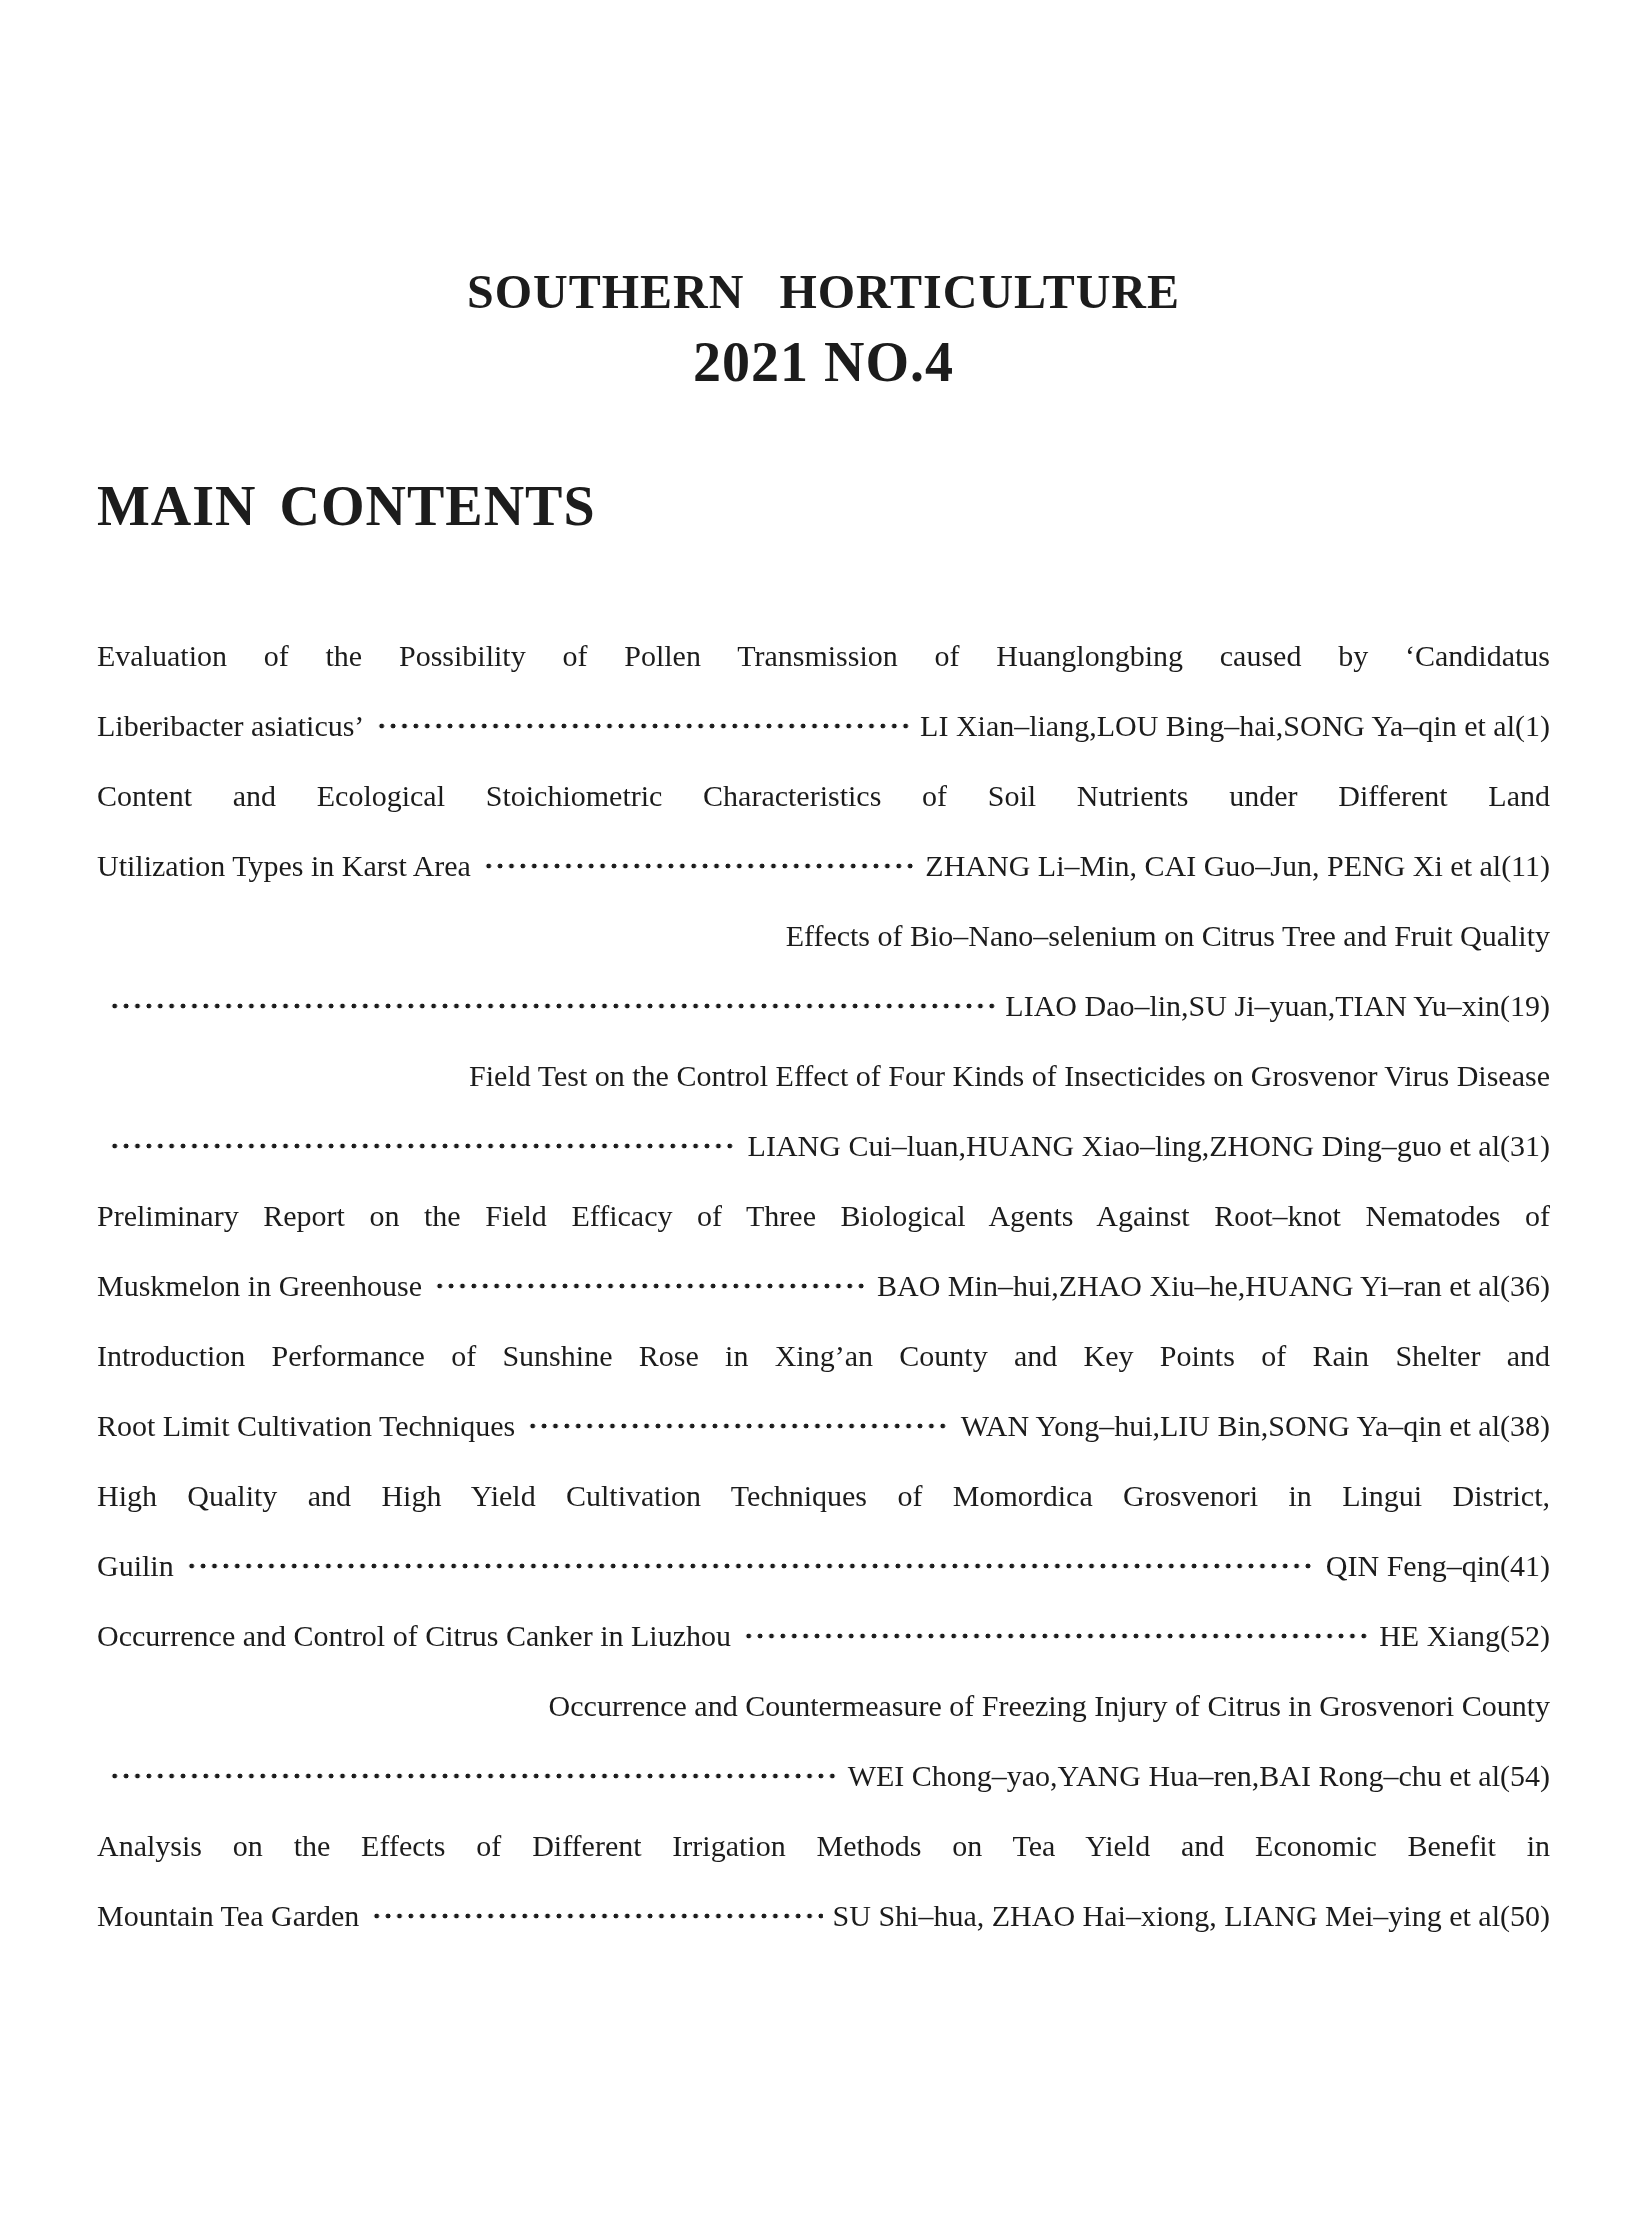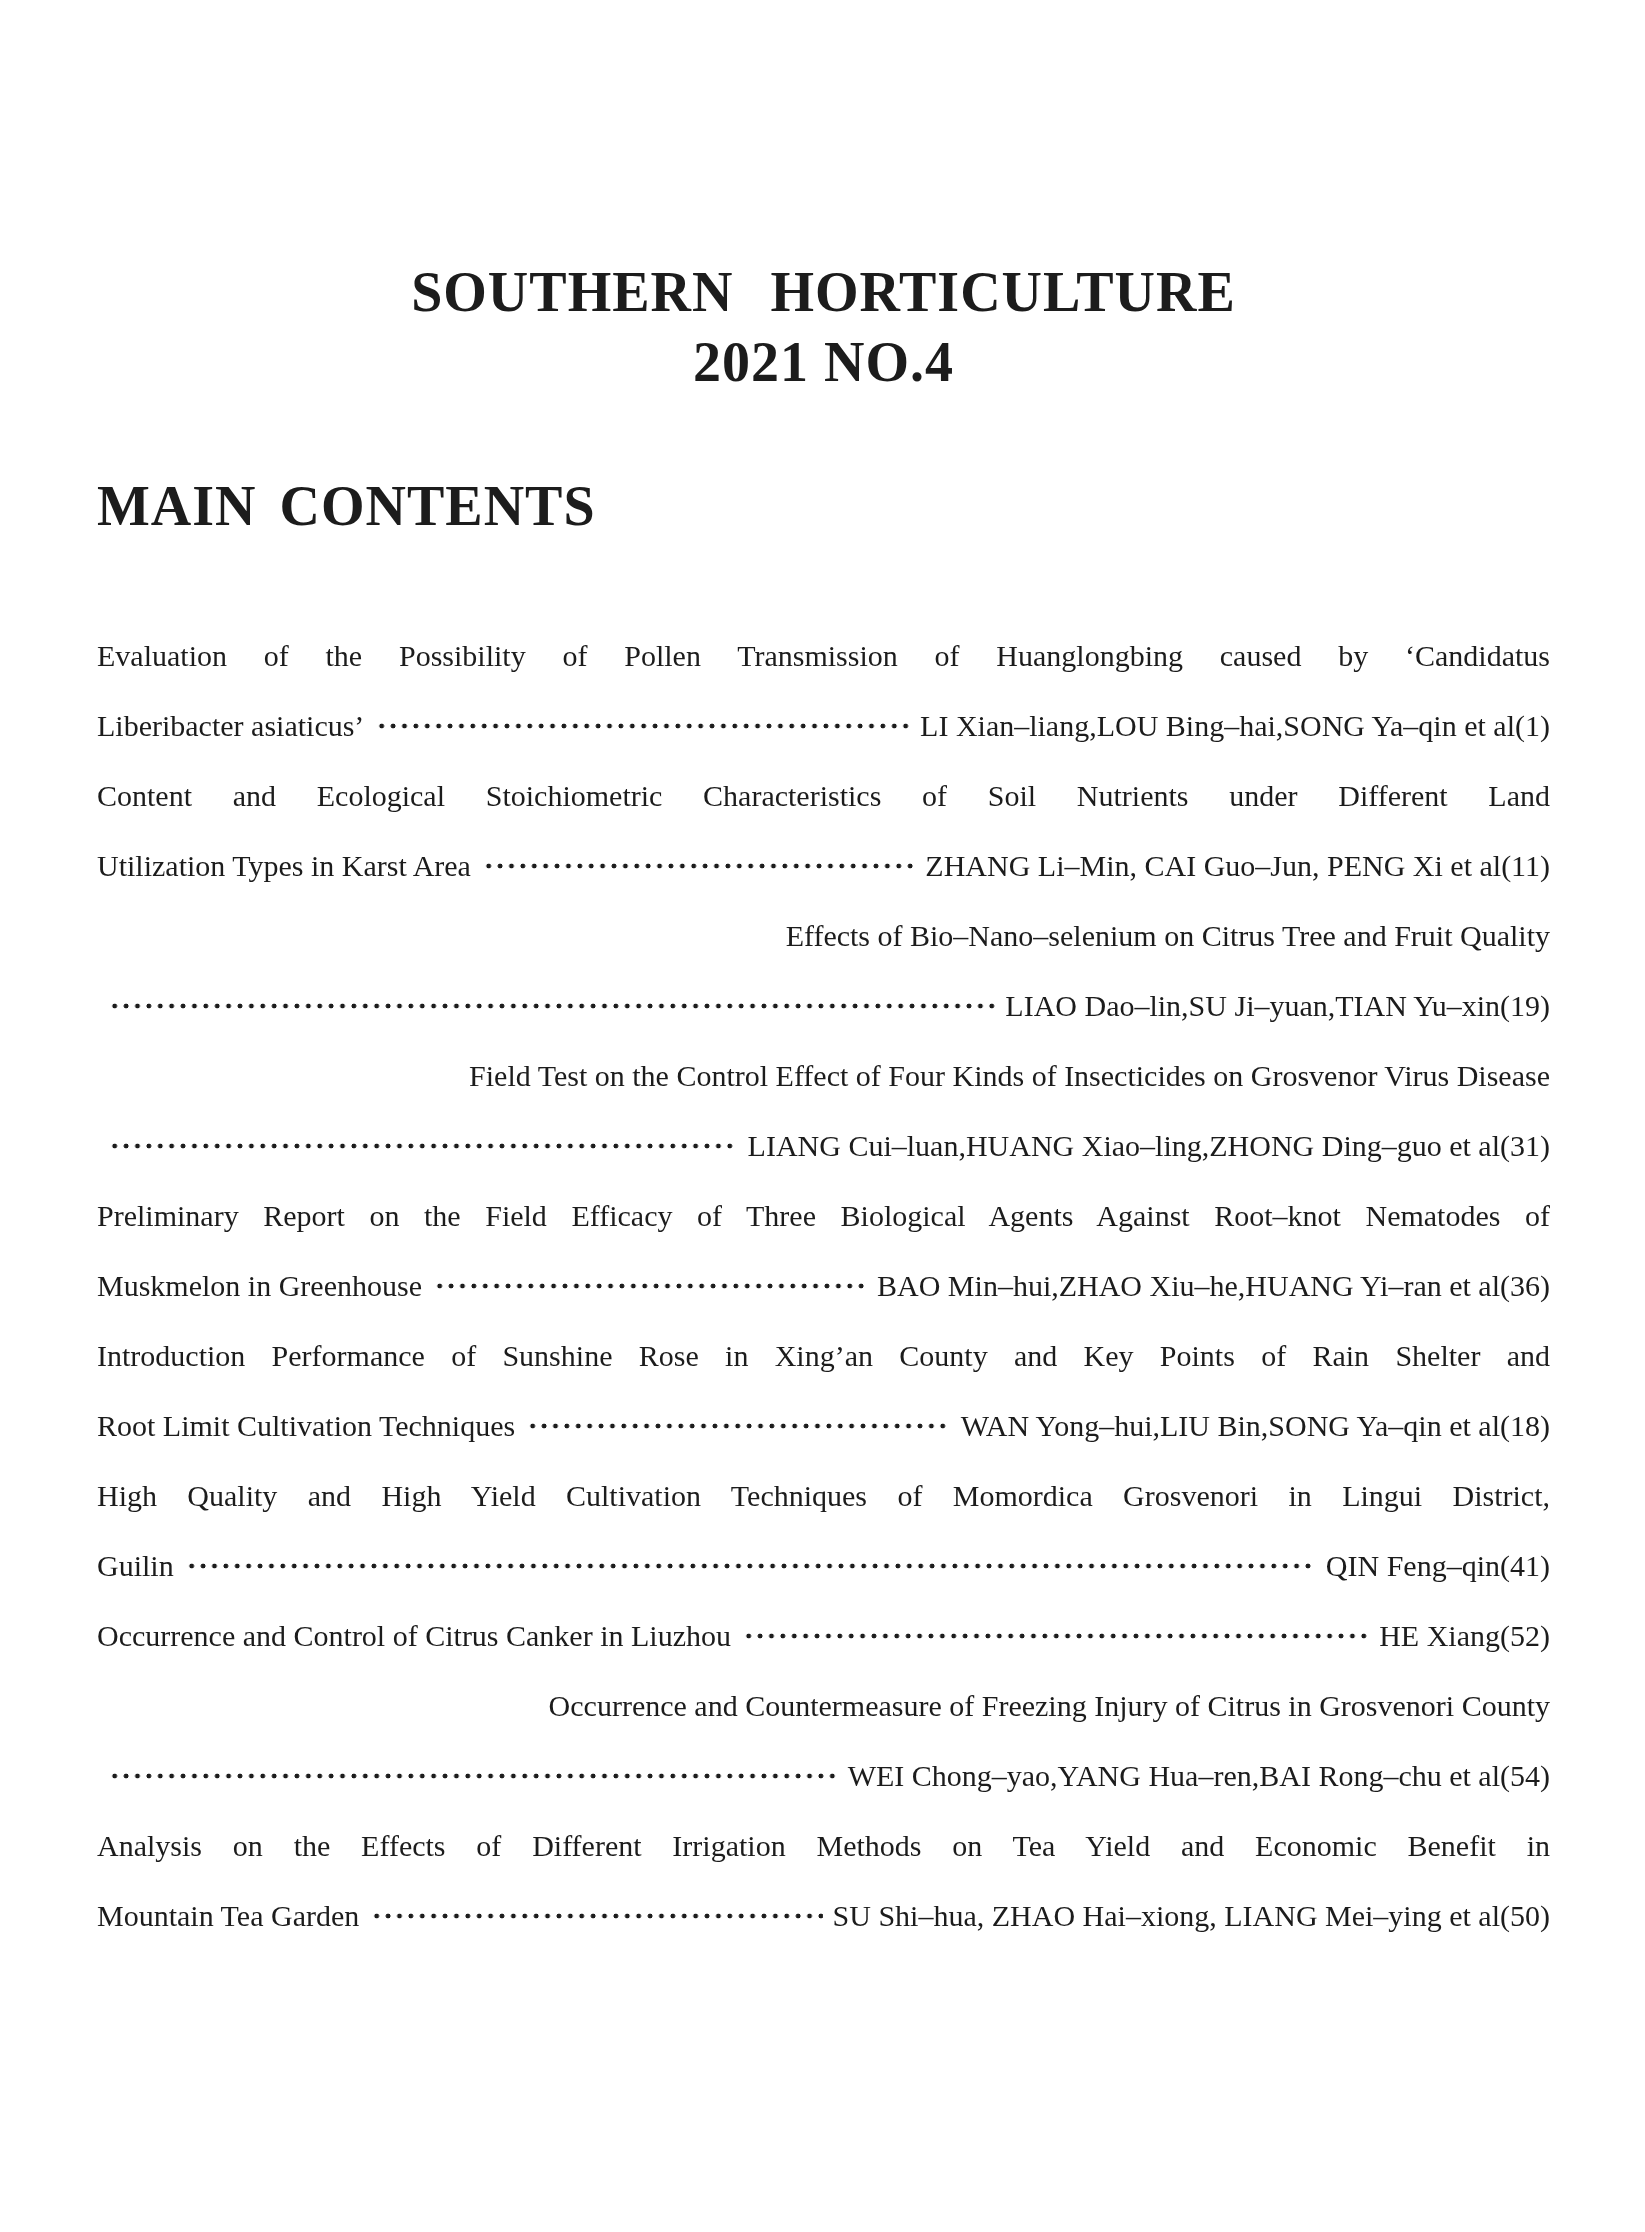--- a/index.html
+++ b/index.html
@@ -18,21 +18,21 @@
     width: 1453px;
     padding: 0 97px;
     box-sizing: content-box;
   }
   .masthead {
     text-align: center;
     font-weight: bold;
   }
   .journal-title {
     margin-top: 257px;
-    font-size: 56px;
+    font-size: 48px;
     line-height: 70px;
     word-spacing: 22px;
     letter-spacing: 1px;
     white-space: nowrap;
   }
   .journal-issue {
     font-size: 56px;
     line-height: 70px;
     letter-spacing: 1px;
   }
@@ -130,21 +130,21 @@
           <span class="toc-text">Muskmelon in Greenhouse</span>
           <span class="leader"></span>
           <span class="authors">BAO Min–hui,ZHAO Xiu–he,HUANG Yi–ran et al(36)</span>
         </div>
       </div>
       <div class="toc-entry">
         <div class="toc-line justify">Introduction Performance of Sunshine Rose in Xing’an County and Key Points of Rain Shelter and</div>
         <div class="toc-line leaderline">
           <span class="toc-text">Root Limit Cultivation Techniques</span>
           <span class="leader"></span>
-          <span class="authors">WAN Yong–hui,LIU Bin,SONG Ya–qin et al(18)</span>
+          <span class="authors">WAN Yong–hui,LIU Bin,SONG Ya–qin et al(38)</span>
         </div>
       </div>
       <div class="toc-entry">
         <div class="toc-line justify">High Quality and High Yield Cultivation Techniques of Momordica Grosvenori in Lingui District,</div>
         <div class="toc-line leaderline">
           <span class="toc-text">Guilin</span>
           <span class="leader"></span>
           <span class="authors">QIN Feng–qin(41)</span>
         </div>
       </div>

